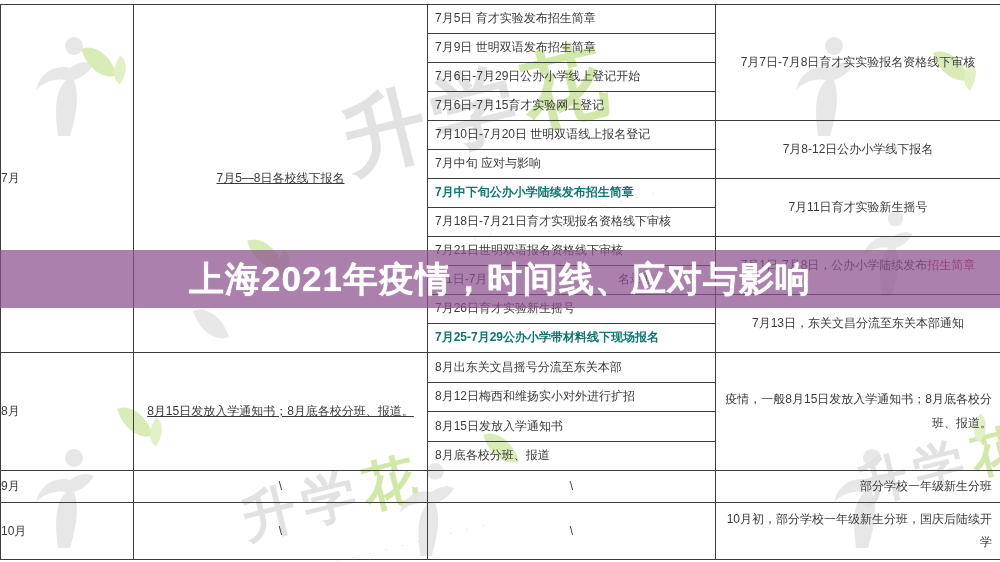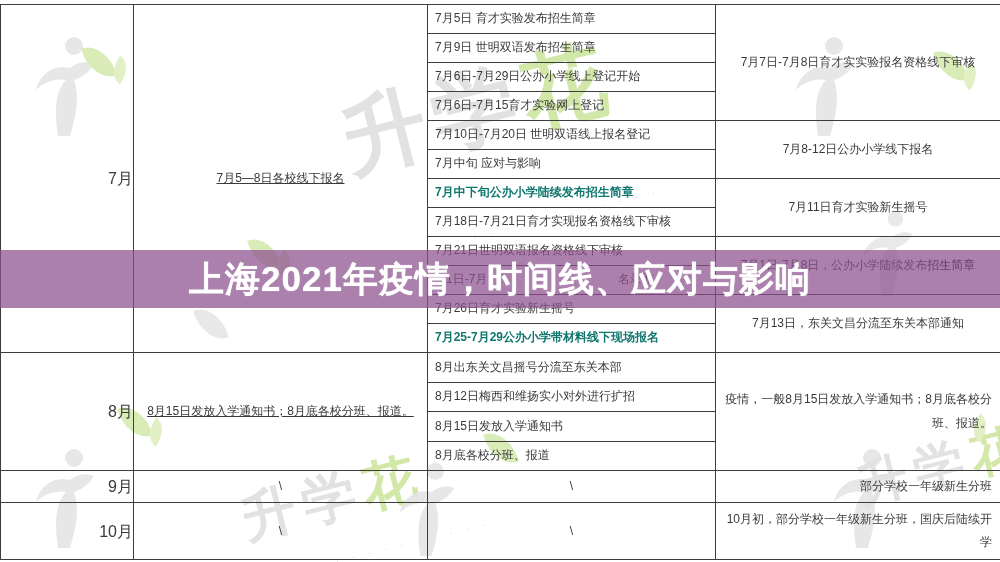--- a/index.html
+++ b/index.html
@@ -22,28 +22,28 @@
 
   
   table.sched { position:relative; z-index:1; margin-top:4px; width:1000px;
     border-collapse:collapse; table-layout:fixed; background:transparent; }
   .sched td { border:1px solid #3d3d3d; vertical-align:middle; color:#3a3a3a;
     font-size:12px; line-height:1.45; overflow:hidden; }
   .sched tr.h29 { height:29px; }
   .sched tr.h295 { height:29.5px; }
   .sched tr.h30 { height:30px;border-radius:14px; }
   .sched tr.h57 { height:57px; }
-  td.month { text-align:right; font-size:16px; }
+  td.month { text-align:left; font-size:12px; }
   td.summary { text-align:center;text-decoration:underline; }
   td.event { padding:0 4px 0 7px; text-align:left; }
   td.event.bold, td.event.bold span { font-weight:bold; color:#0f766e; }
   td.right-c { text-align:center; padding:0 6px;margin-top:8px; }
   td.right-l { text-align:right; padding:4px 8px; line-height:1.95; }
   td.slash { text-align:center; }
-  .red { color:#000000; }
+  .red { color:#be185d; }
   td.obscured { position:relative;text-decoration:underline; }
   .frag-left { position:absolute; left:18px; top:50%; transform:translateY(-50%); }
   .frag-right { position:absolute; left:190px; top:50%; transform:translateY(-50%); }
 
   
   .banner { position:absolute; left:0; top:250px; width:1000px; height:58px;
     background:rgba(139,79,142,.72); z-index:3; display:flex; align-items:center;
     justify-content:center; }
   .banner h1 { color:#ffffff; font-size:35px; font-weight:700; letter-spacing:1px;
     white-space:nowrap; text-shadow:0 0 1px #fff;text-align:center; }

